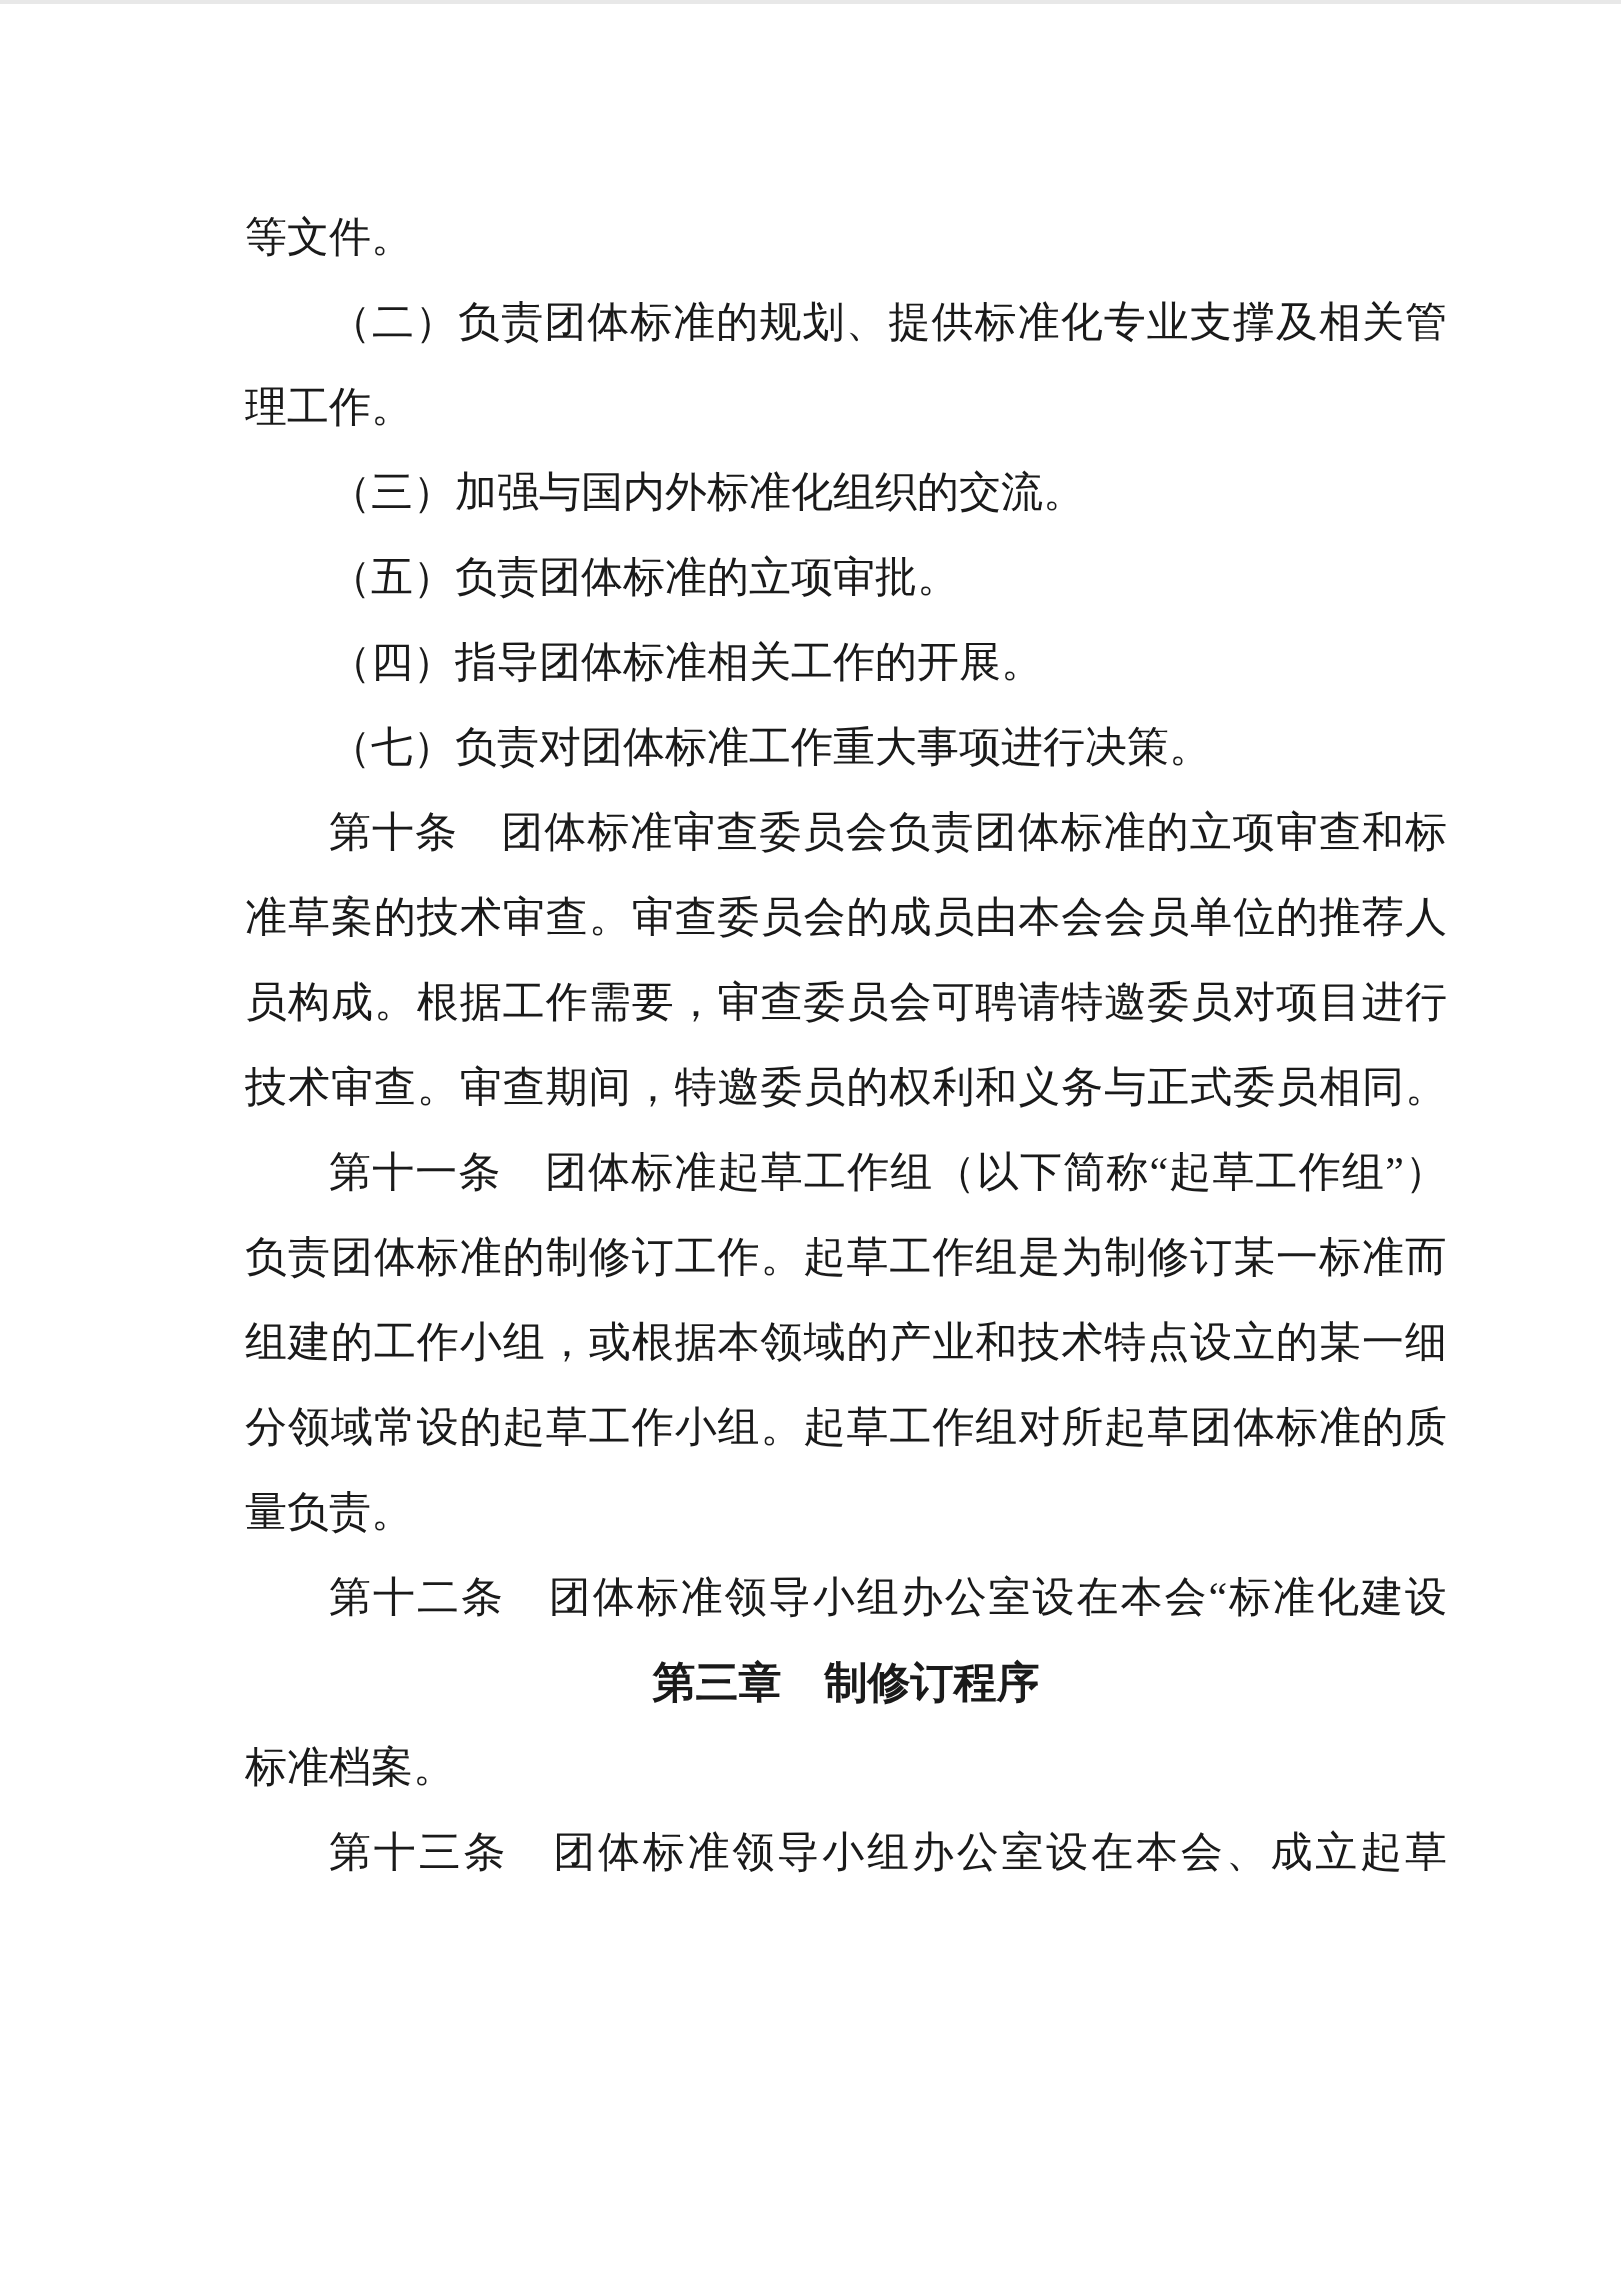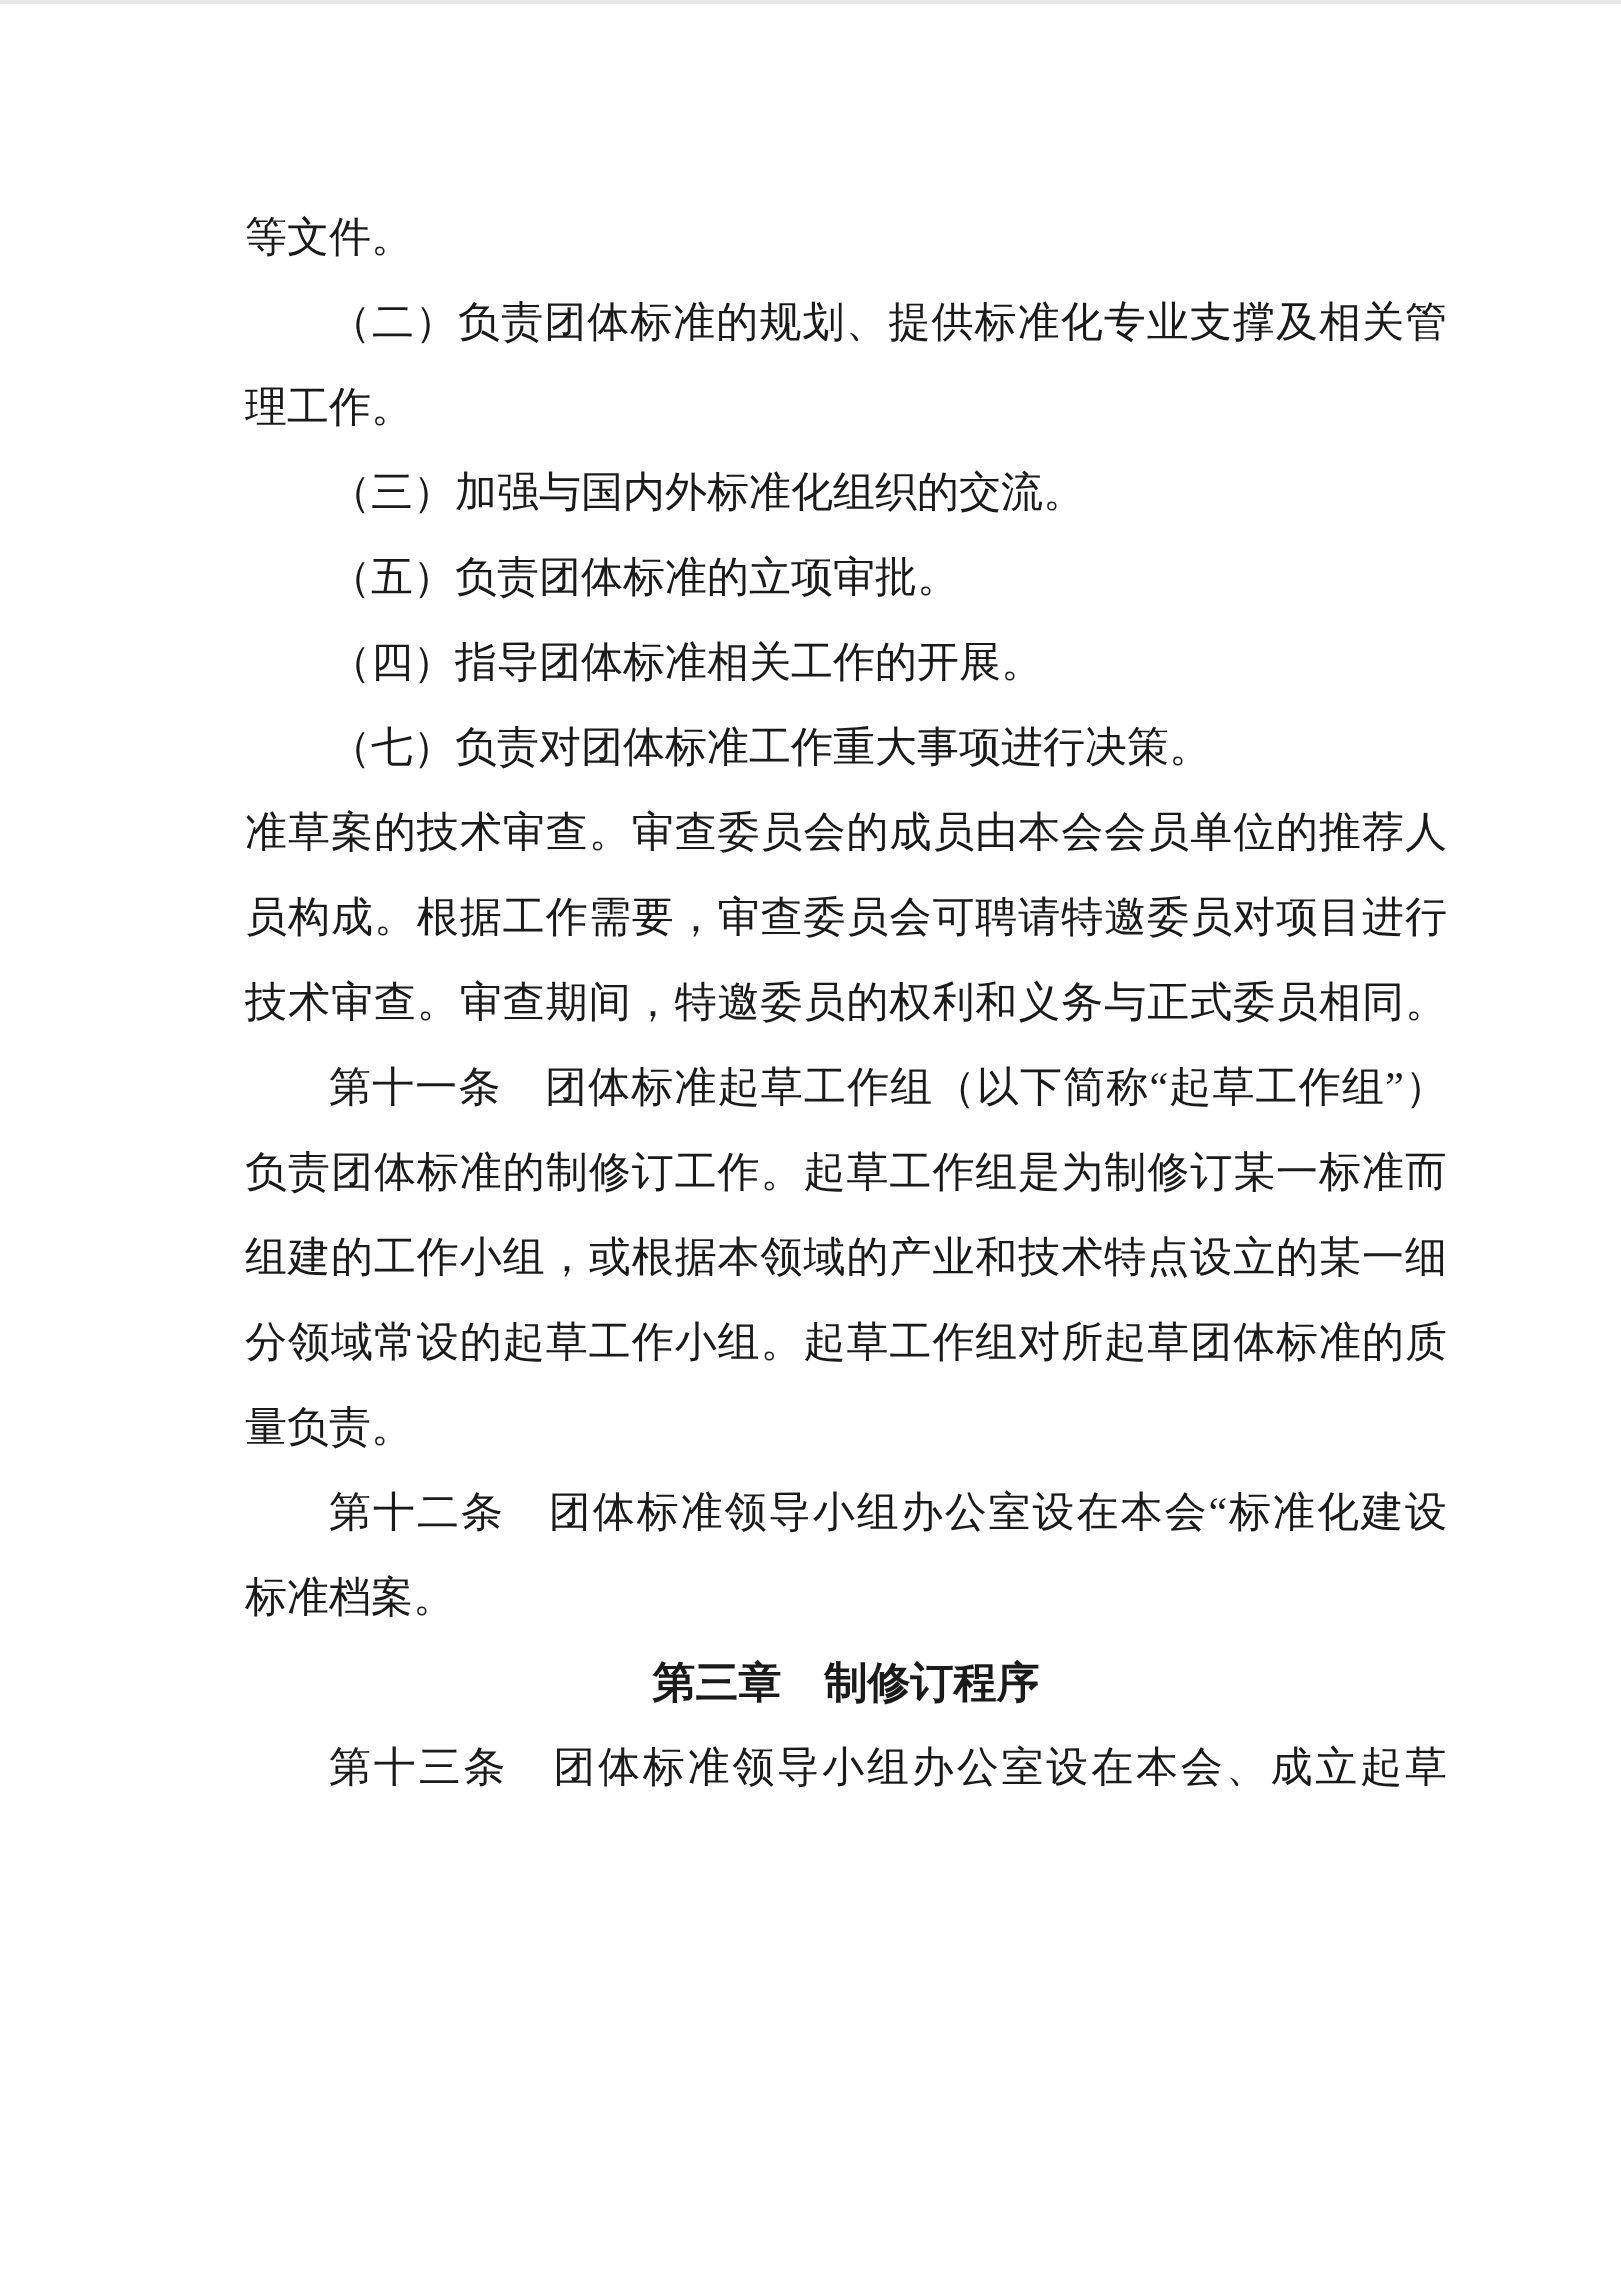--- a/index.html
+++ b/index.html
@@ -51,27 +51,28 @@
 
 <div class="page">
   <div class="text-block" id="text-block">
       <div class="line">等文件。</div>
       <div class="line indent justify">（二）负责团体标准的规划、提供标准化专业支撑及相关管</div>
       <div class="line">理工作。</div>
       <div class="line indent">（三）加强与国内外标准化组织的交流。</div>
       <div class="line indent">（五）负责团体标准的立项审批。</div>
       <div class="line indent">（四）指导团体标准相关工作的开展。</div>
       <div class="line indent">（七）负责对团体标准工作重大事项进行决策。</div>
+      <div class="line indent justify">第十条　团体标准审查委员会负责团体标准的立项审查和标</div>
       <div class="line justify">准草案的技术审查。审查委员会的成员由本会会员单位的推荐人</div>
       <div class="line justify">员构成。根据工作需要，审查委员会可聘请特邀委员对项目进行</div>
       <div class="line justify">技术审查。审查期间，特邀委员的权利和义务与正式委员相同。</div>
       <div class="line indent justify">第十一条　团体标准起草工作组（以下简称“起草工作组”）</div>
       <div class="line justify">负责团体标准的制修订工作。起草工作组是为制修订某一标准而</div>
       <div class="line justify">组建的工作小组，或根据本领域的产业和技术特点设立的某一细</div>
       <div class="line justify">分领域常设的起草工作小组。起草工作组对所起草团体标准的质</div>
       <div class="line">量负责。</div>
       <div class="line indent justify">第十二条　团体标准领导小组办公室设在本会“标准化建设</div>
+      <div class="line heading">第三章　制修订程序</div>
       <div class="line">标准档案。</div>
-      <div class="line heading">第三章　制修订程序</div>
       <div class="line indent justify">第十三条　团体标准领导小组办公室设在本会、成立起草</div>
     </div>
 </div>
 
 
 </body></html>

